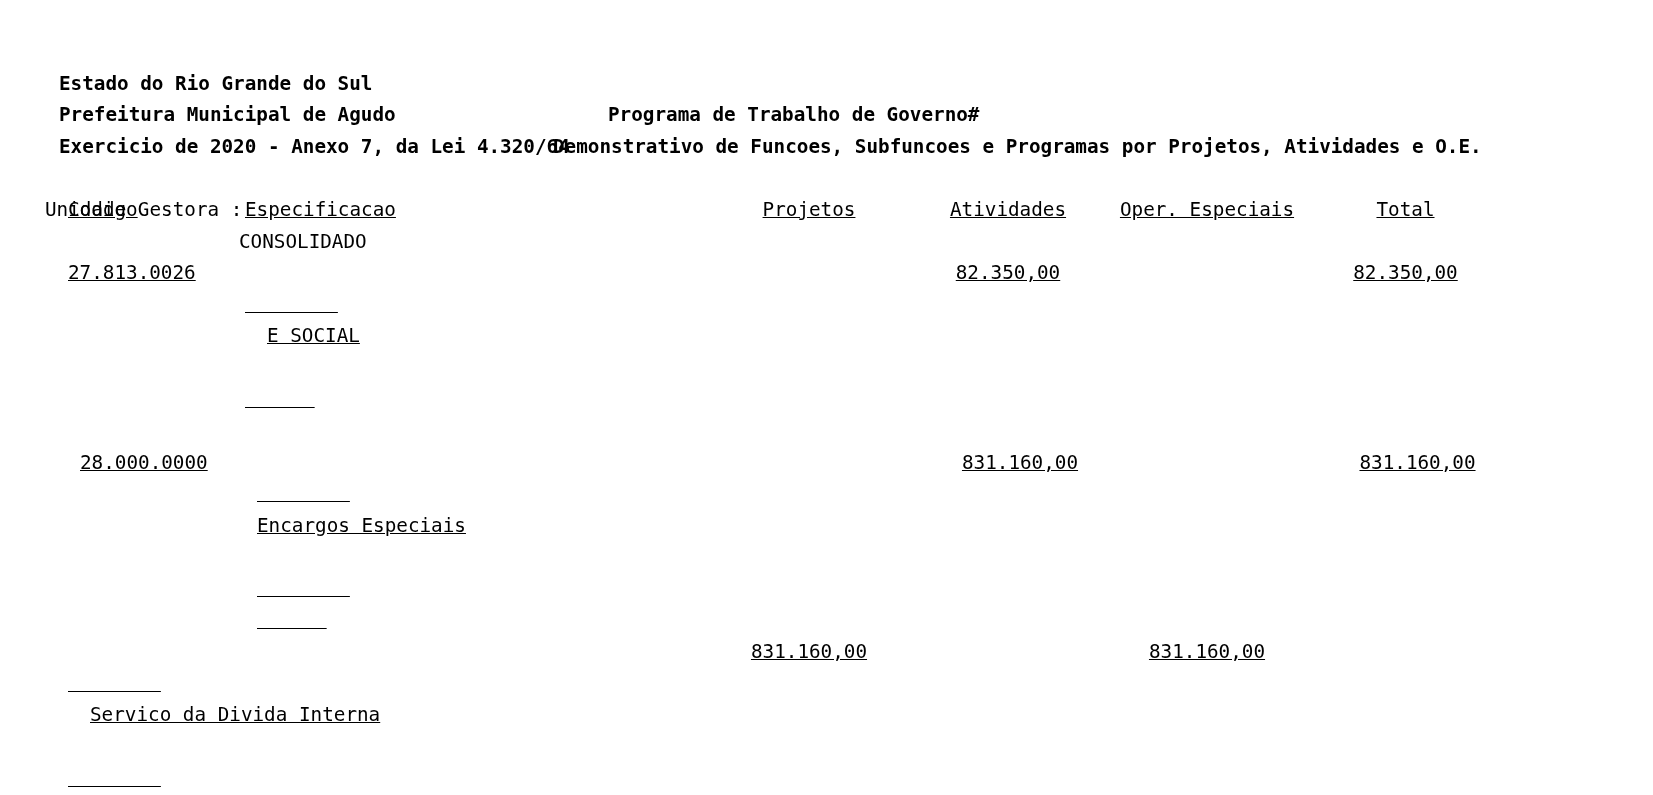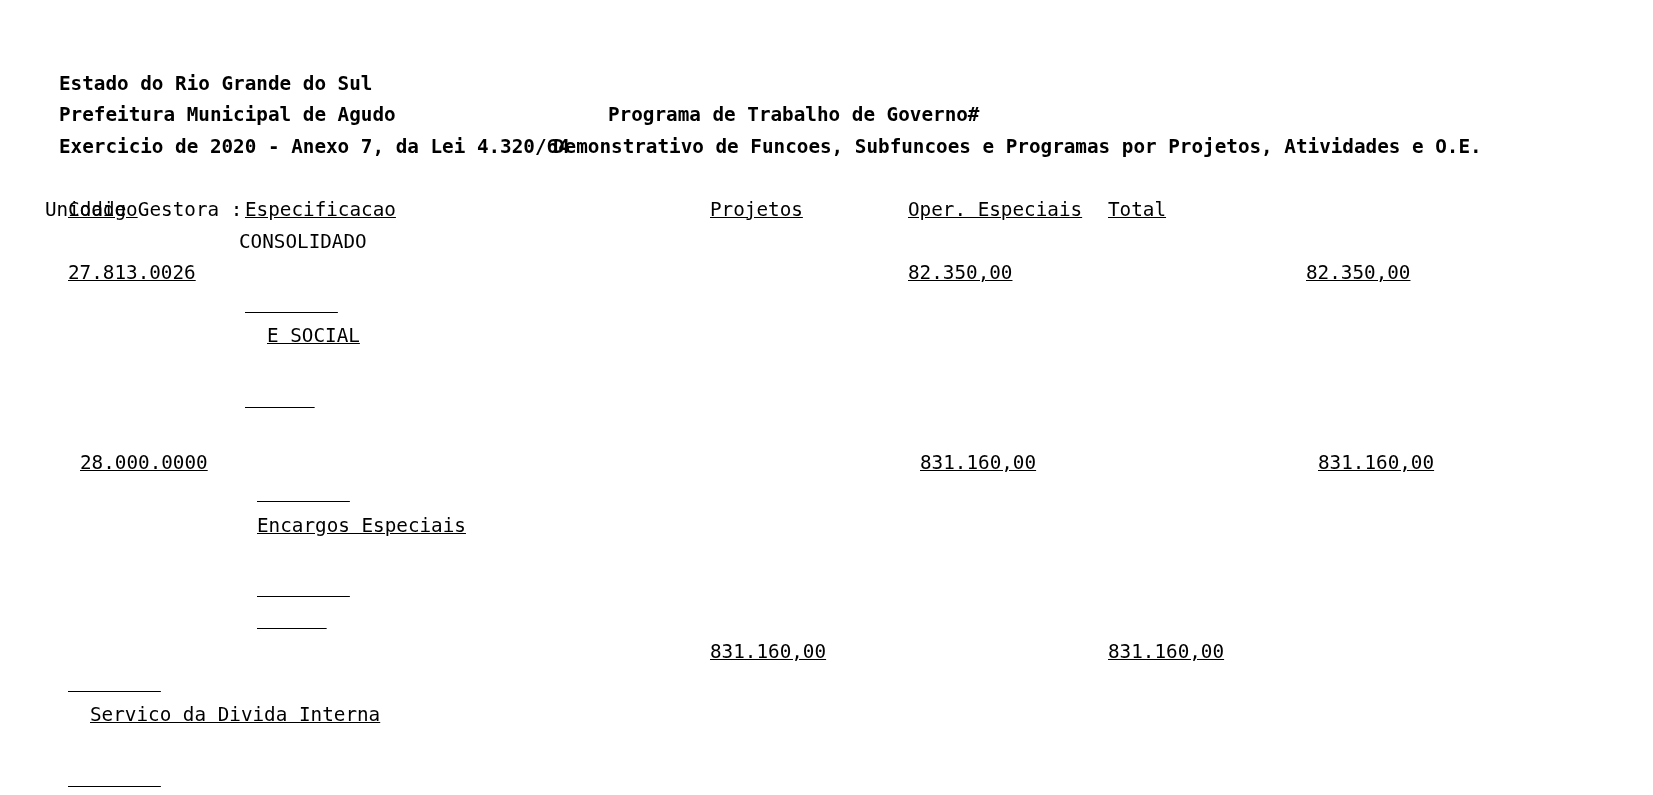--- a/index.html
+++ b/index.html
@@ -40,21 +40,21 @@
   .grid {
     display: grid;
     grid-template-columns: 68px 177px 465px 198px 200px 198px 199px;
     text-decoration: underline;
   }
   .grid > div {
     line-height: 31.6px;
     white-space: pre;
     align-self: start;
   }
-  .num { text-align: left; }
+  .num { text-align: center; }
   .rows-start { margin-top: 31.6px; }
   .row.gap { margin-top: 31.6px; padding-left: 12px; }
   .row.ind1 .spec1, .row.ind1 .spec2 { padding-left: 22px; }
   .spec1, .spec2 { height: 31.6px; line-height: 31.6px; white-space: pre; }
 </style>
 </head>
 <body>
 
 <div class="page">
 
@@ -73,20 +73,21 @@
   <div class="tline ug">
     <span class="lbl">Unidade Gestora :</span>
     <span class="val">CONSOLIDADO</span>
   </div>
 
   <div class="grid">
     <div></div>
     <div>Codigo</div>
     <div>Especificacao</div>
     <div class="num">Projetos</div>
+    <div class="num">Atividades</div>
     <div class="num">Oper. Especiais</div>
     <div class="num">Total</div>
   </div>
 
   <div id="rows-container" class="rows-start">
       <div class="grid row ind1">
       <div></div>
       <div>27.813.0026</div>
       <div>
         <div class="spec2">E SOCIAL</div>

